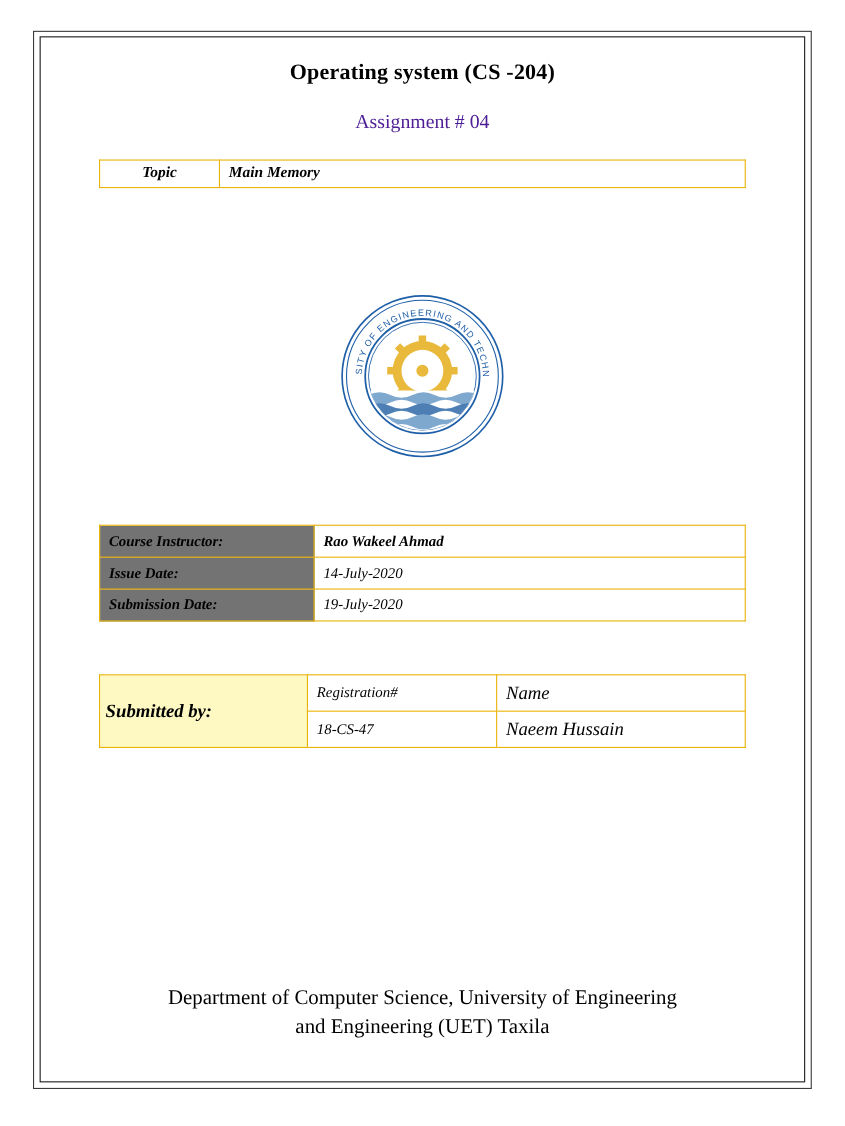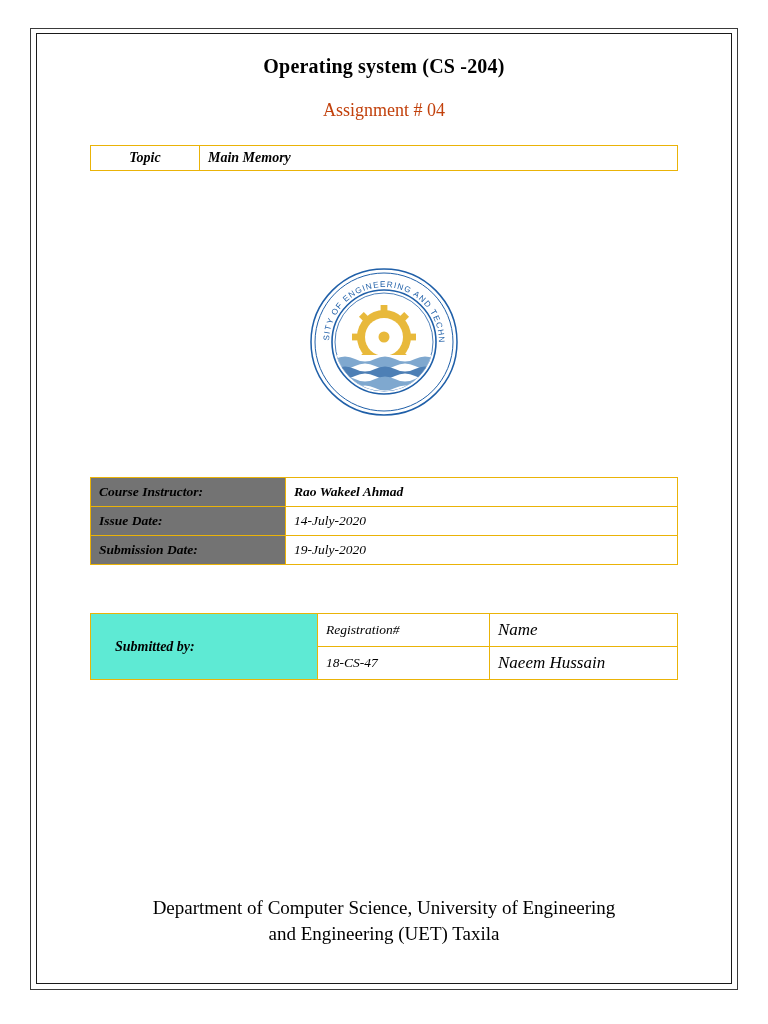--- a/index.html
+++ b/index.html
@@ -45,21 +45,21 @@
     text-align: center;
     font-size: 20px;
     font-weight: bold;
     color: #000;
     letter-spacing: 0.2px;
     margin-top: 10px;
   }
   .doc-subtitle {
     text-align: center;
     font-size: 18px;
-    color: #c2410c;
+    color: #4c1d95;
     margin-top: 22px;
   }
 
   table.doc-table {
     border-collapse: collapse;
     width: 100%;
     table-layout: fixed;
   }
   table.doc-table td {
     border: 1px solid #eab308;
@@ -113,25 +113,25 @@
   .info-table tr:first-child td.val {
     font-weight: bold;
   }
 
   
   .sub-table {
     margin-top: 48px;
   }
   .sub-table td.sub-label {
     width: 178px;
-    background: #5eead4;
-    font-weight: bold;
-    font-size: 14px;
+    background: #fef9c3;
+    font-weight: bold;
+    font-size: 17px;
     vertical-align: middle;
-    padding: 6px 24px;
+    padding: 6px 5px;
   }
   .sub-table td.col {
     width: 155px;
     font-size: 13.5px;
     padding: 6px 8px;
   }
   .sub-table td.colwide {
     font-size: 17px;
     padding: 6px 8px;
   }

